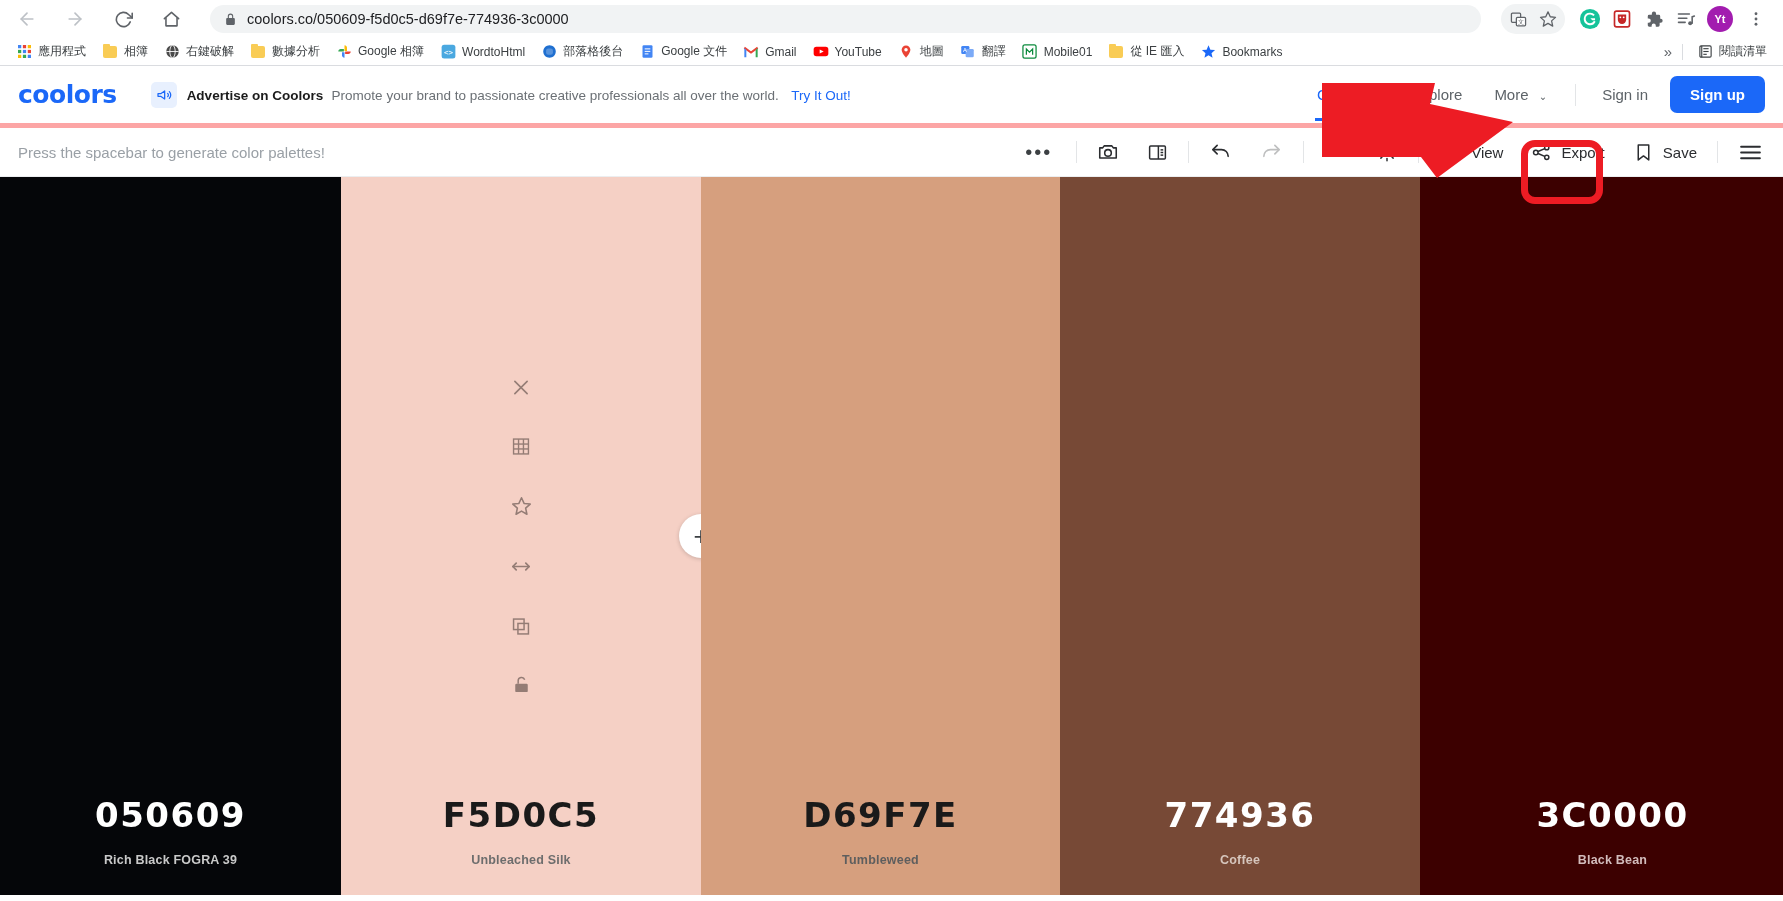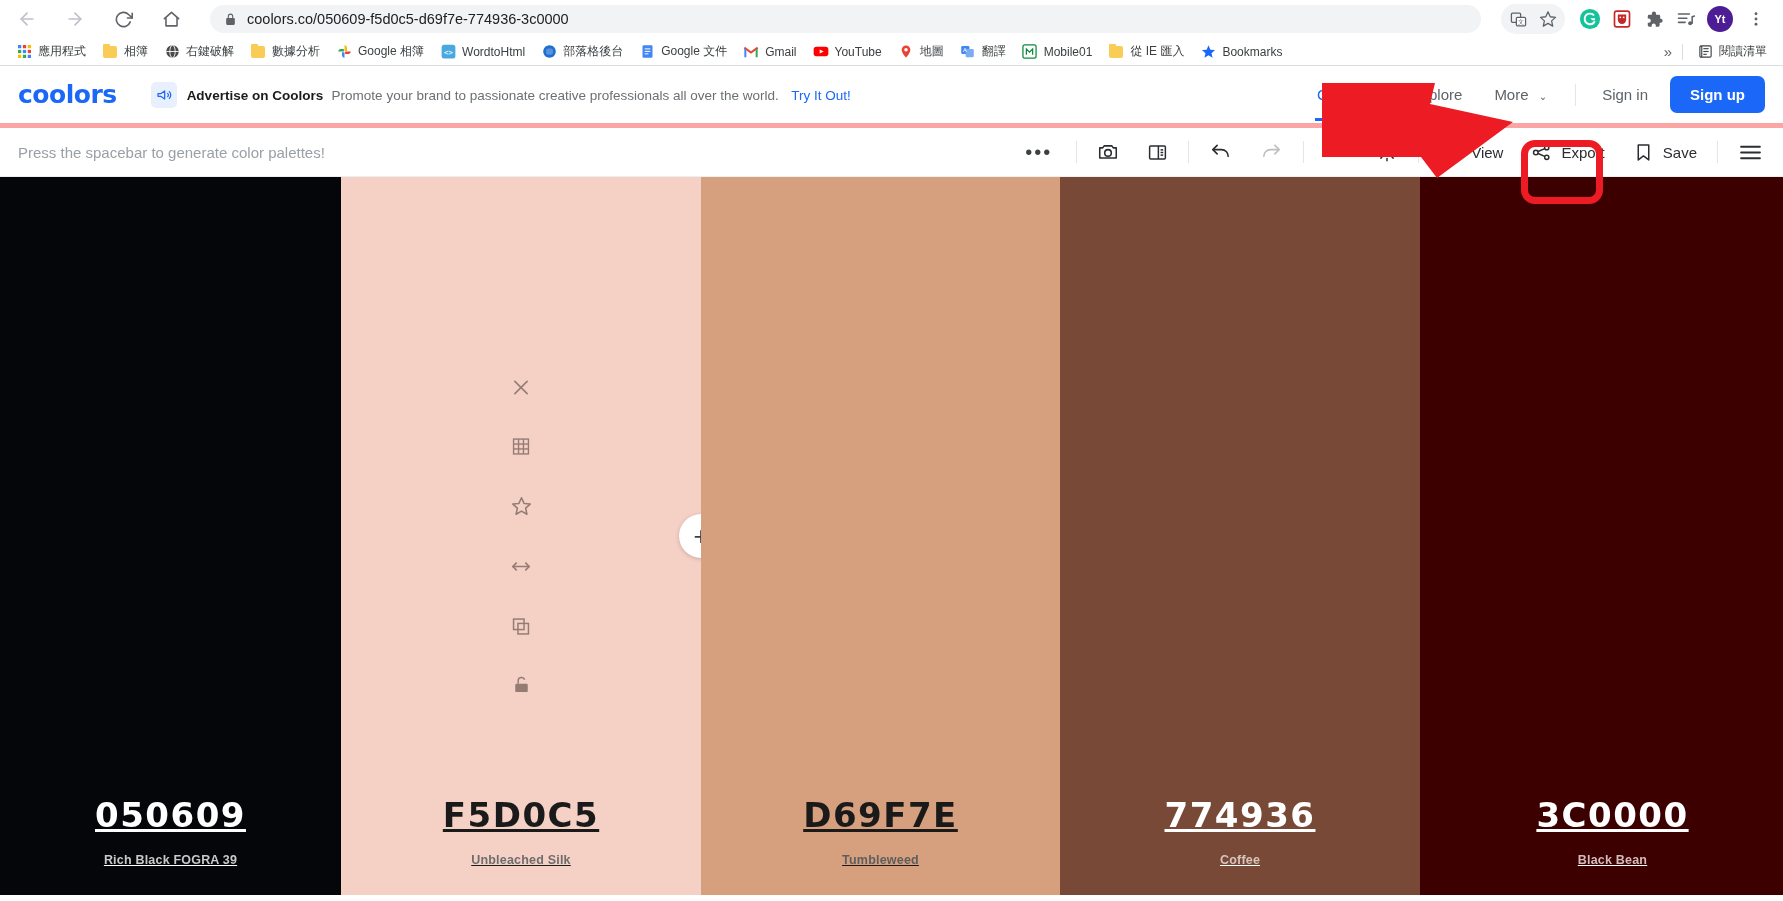--- a/index.html
+++ b/index.html
@@ -64,21 +64,21 @@
     margin-right: 8px;
   }
   .ext-icon {
     width: 30px; height: 30px;
     display: flex; align-items: center; justify-content: center;
     border-radius: 50%;
     flex: none;
   }
   .avatar-yt {
     width: 26px; height: 26px; border-radius: 50%;
-    background: #4c1d95; color: #fff;
+    background: #a21caf; color: #fff;
     font-size: 11px; font-weight: bold;
     display: flex; align-items: center; justify-content: center;
     margin: 0 6px 0 4px;
   }
 
   
   .bookmarks-bar {
     height: 28px;
     display: flex;
     align-items: center;
@@ -193,21 +193,20 @@
   .tb-item svg { display:block; }
 
   
   .palette { display: flex; height: 718px; width: 100%; }
   .swatch {
     position: relative;
     display: flex; flex-direction: column;
     align-items: center; justify-content: flex-end;
     padding-bottom: 28px;
     overflow: hidden;
-    text-decoration: underline;
   }
   .swatch .hexcode {
     font-size: 34px;
     font-weight: bold;
     letter-spacing: 1.5px;
     font-family: "DejaVu Sans", sans-serif;
   }
   .swatch .cname {
     font-size: 12.5px;
     font-weight: bold;

